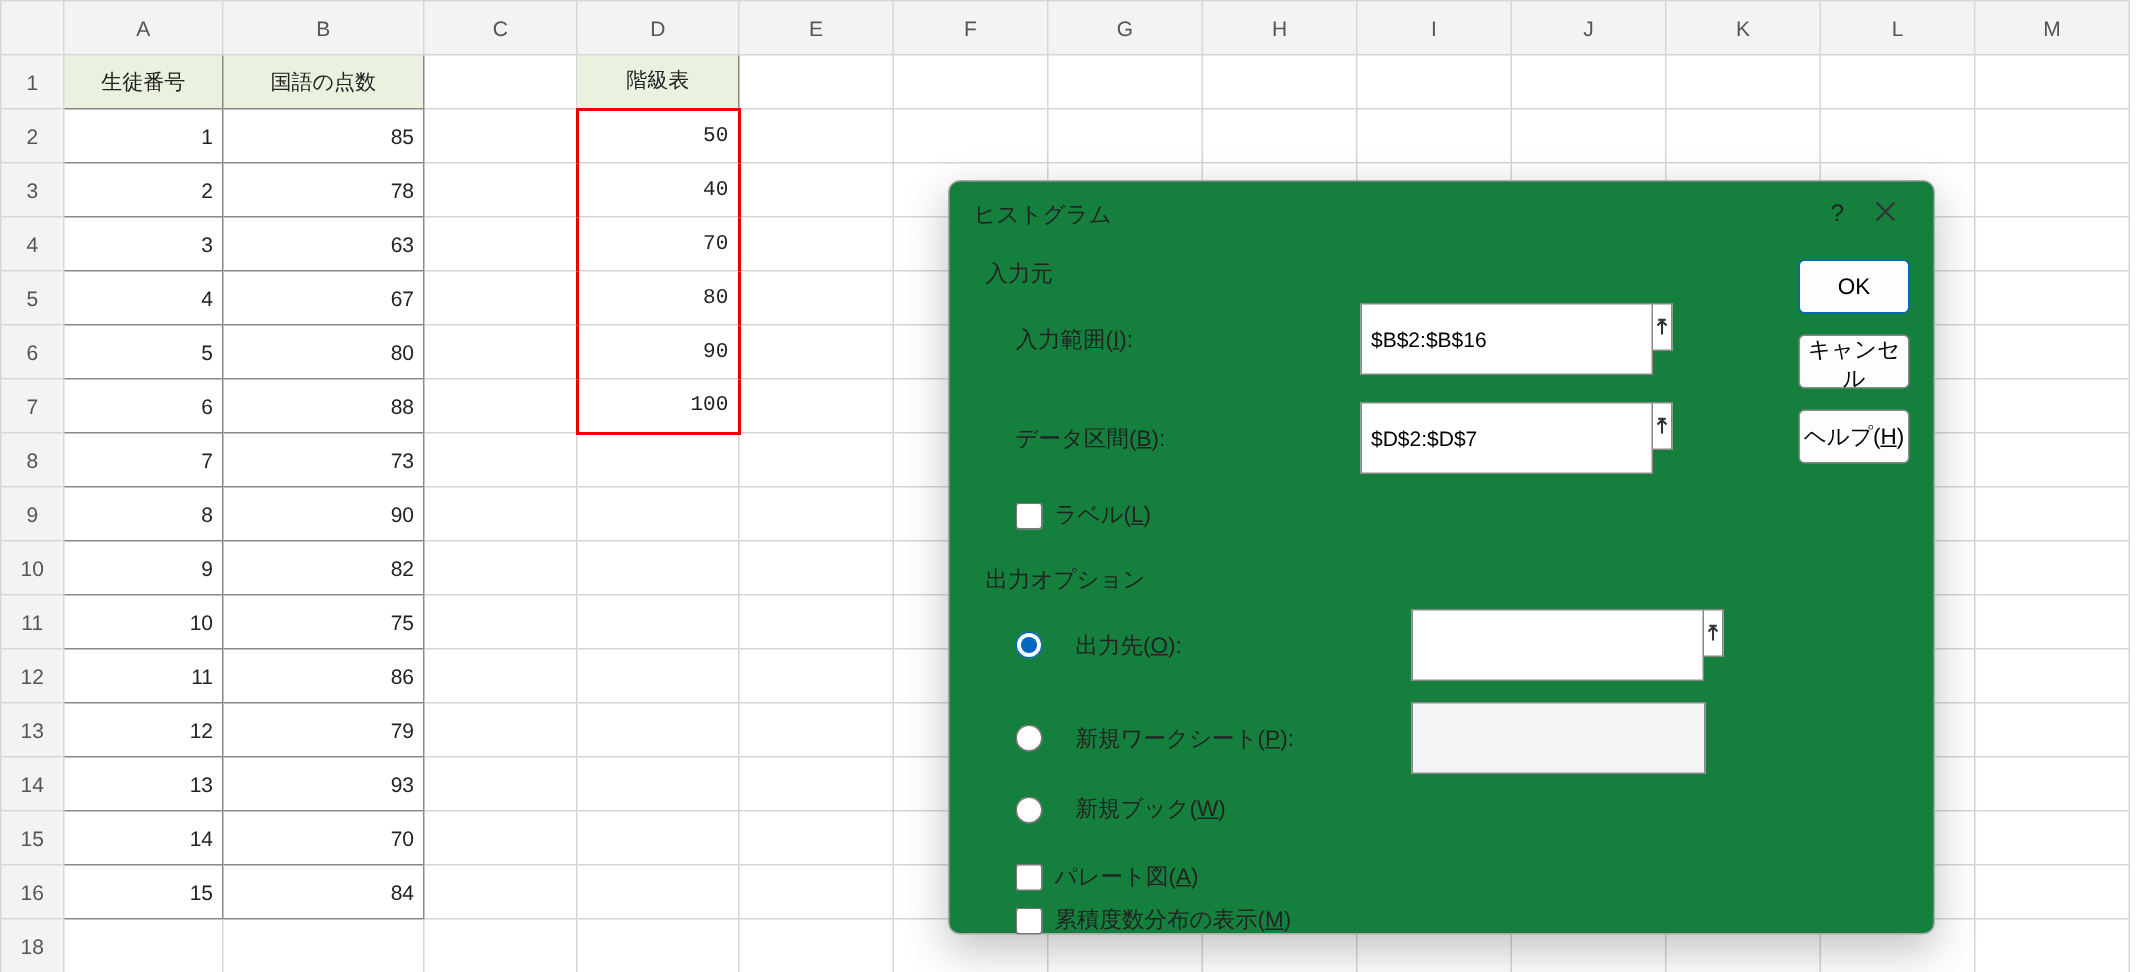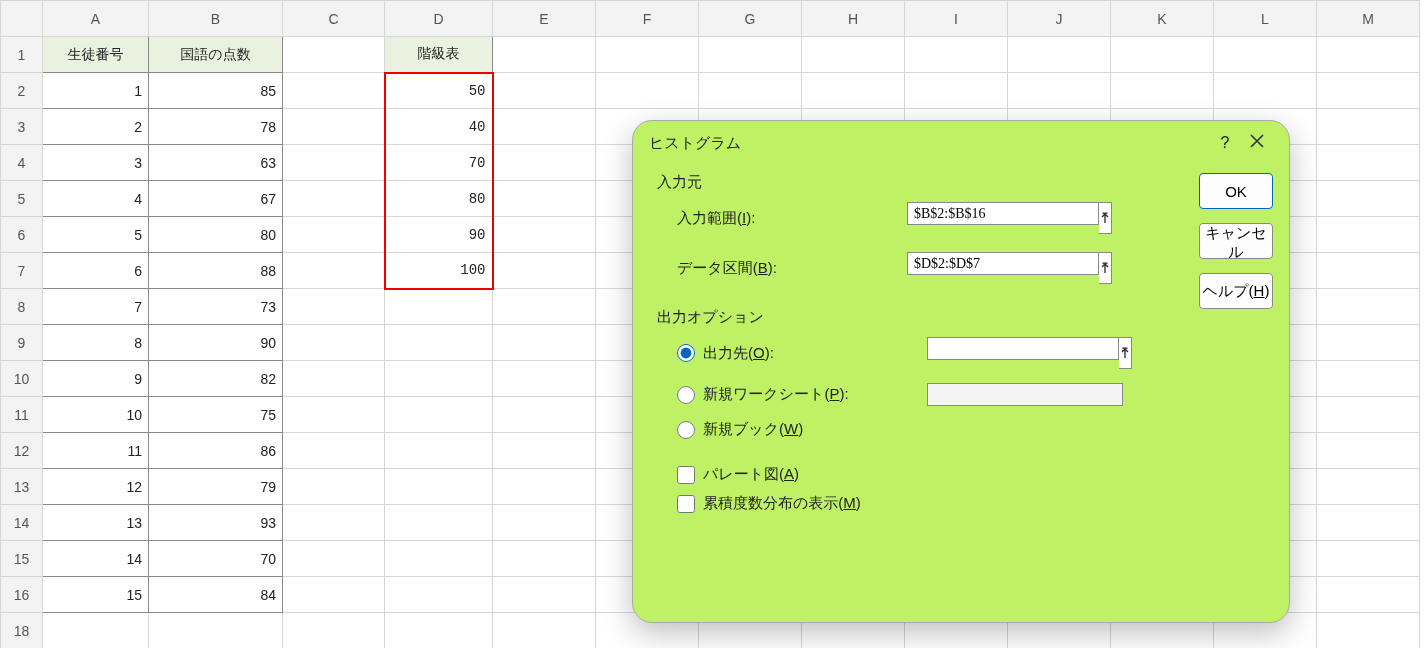--- a/index.html
+++ b/index.html
@@ -21,43 +21,43 @@
 .hdr-cell { background: #eaf1df !important; font-weight: bold; text-align: left; border: 1px solid #888 !important; }
 .data-cell { text-align: right !important; border: 1px solid #888 !important; }
 .data-no-border { text-align: right !important; }
 
 .red-border-top { border-top: 2px solid #e00 !important; }
 .red-border-bottom { border-bottom: 2px solid #e00 !important; }
 .red-border-left { border-left: 2px solid #e00 !important; font-family: Liberation Mono, monospace; }
 .red-border-right { border-right: 2px solid #e00 !important; }
 
 
-.dialog { position: absolute; left: 632px; top: 120px; width: 658px; height: 503px; background: #bef264; border: 1px solid #aaa; border-radius: 20px; box-shadow: 0 10px 30px rgba(0,0,0,.25); }
+.dialog { position: absolute; left: 632px; top: 120px; width: 658px; height: 503px; background: #15803d; border: 1px solid #aaa; border-radius: 8px; box-shadow: 0 10px 30px rgba(0,0,0,.25); }
 .dialog-title { height: 44px; display: flex; align-items: center; padding: 0 16px; font-size: 15px; }
 .dialog-title .spacer { flex: 1; }
 .dialog-title .help, .dialog-title .close { width: 32px; text-align: center; font-size: 16px; cursor: pointer; }
 .dialog-title .close svg { width: 14px; height: 14px; }
 .dialog-body { display: flex; padding: 8px 16px 16px 24px; gap: 16px; }
 .left-col { flex: 1; }
 .right-col { width: 120px; display: flex; flex-direction: column; gap: 14px; }
 
 .group-label { font-size: 15px; margin-bottom: 10px; }
 .form-row { display: flex; align-items: center; margin-bottom: 18px; margin-left: 20px; }
 .form-row label { width: 230px; font-size: 15px; }
 .ref-input { flex: 1; max-width: 196px; position: relative; display: flex; }
-.ref-input input { flex: 1; height: 23px; border: 1px solid #888; padding: 0 6px; font-size: 14px; background: #fff; font-family: Liberation Serif, serif; }
+.ref-input input { flex: 1; height: 48px; border: 1px solid #888; padding: 0 6px; font-size: 14px; background: #fff; }
 .ref-input .picker { width: 26px; height: 32px; border: 1px solid #888; border-left: none; background: #fff; display: flex; align-items: center; justify-content: center; cursor: pointer; }
 .ref-input .picker svg { width: 12px; height: 12px; }
 .ref-input.disabled input { background: #f4f4f4; }
 
 .check-row { display: flex; align-items: center; gap: 8px; margin-bottom: 10px; margin-left: 20px; font-size: 15px; }
 .check-row input[type=checkbox] { width: 18px; height: 18px; }
 .radio-row { display: flex; align-items: center; gap: 8px; margin-bottom: 14px; margin-left: 20px; font-size: 15px; }
 .radio-row input[type=radio] { width: 18px; height: 18px; accent-color: #0067c0; }
-.radio-row label { width: 216px; }
+.radio-row label { width: 216px; margin-left: 14px; }
 
 .btn { border: 1px solid #888; background: #fdfdfd; height: 36px; border-radius: 4px; font-size: 15px; cursor: pointer; margin-left: 46px; }
 .btn.primary { border: 1.5px solid #0067c0; }
 
 .sep-block { margin-top: 24px; }
 
 u.ak { text-decoration: underline; }
 </style>
 </head>
 <body>
@@ -409,20 +409,24 @@
           <input type="text" value="$D$2:$D$7" style="">
           <div class="picker">
             <svg viewBox="0 0 12 12">
                 <path d="M6 11 L6 2 M3 5 L6 2 L9 5" stroke="#333" stroke-width="1.4" fill="none"></path>
                 <rect x="3.5" y="0.5" width="5" height="1.4" fill="#333"></rect>
               </svg>
           </div>
         </div>
       </div>
 
+      <div class="check-row">
+        <input type="checkbox" style="">
+        <label>ラベル(<u class="ak">L</u>)</label>
+      </div>
 
       <div class="group-label sep-block">出力オプション</div>
 
       <div class="radio-row">
         <input type="radio" name="out" checked="" style="">
         <label>出力先(<u class="ak">O</u>):</label>
         <div class="ref-input">
           <input type="text" value="" style="">
           <div class="picker">
             <svg viewBox="0 0 12 12">

